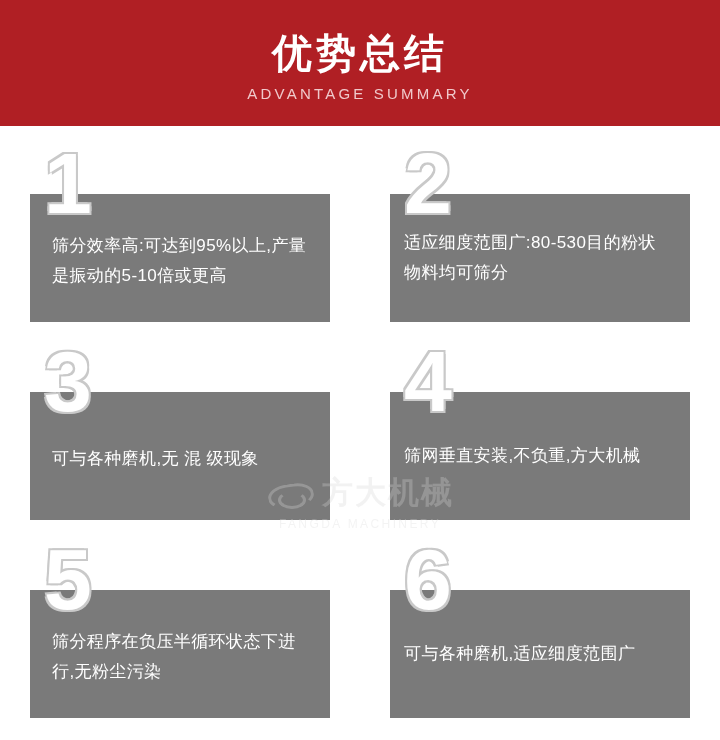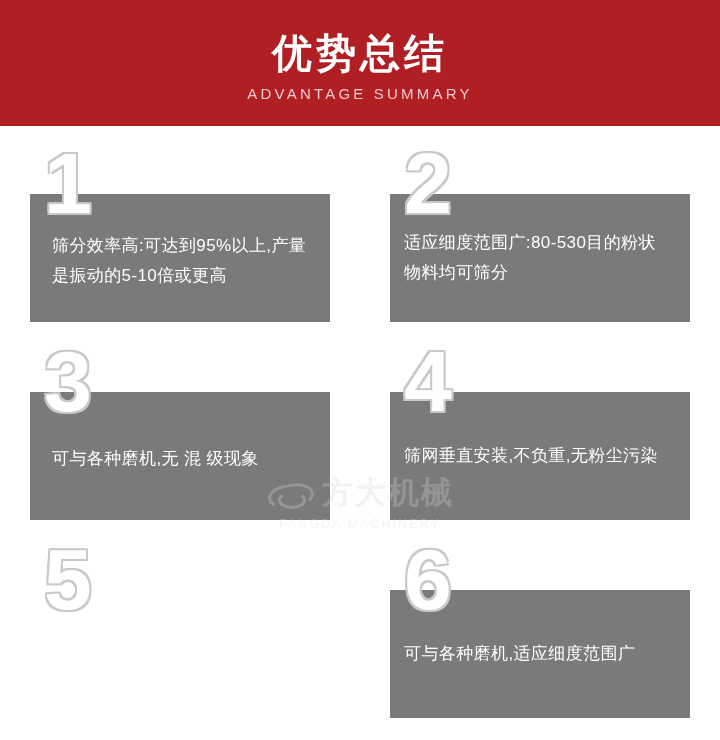--- a/index.html
+++ b/index.html
@@ -201,26 +201,29 @@
 
     <div class="card left">
       <div class="card-box">
         <div class="card-text">可与各种磨机,无 混 级现象</div>
       </div>
       <div class="card-num">3</div>
     </div>
 
     <div class="card right">
       <div class="card-box">
-        <div class="card-text">筛网垂直安装,不负重,无粉尘污染</div>
+        <div class="card-text">筛网垂直安装,不负重,方大机械</div>
       </div>
       <div class="card-num">4</div>
     </div>
 
     <div class="card left">
+      <div class="card-box">
+        <div class="card-text">筛分程序在负压半循环状态下进行,无粉尘污染</div>
+      </div>
       <div class="card-num">5</div>
     </div>
 
     <div class="card right">
       <div class="card-box">
         <div class="card-text">可与各种磨机,适应细度范围广</div>
       </div>
       <div class="card-num">6</div>
     </div>
 

